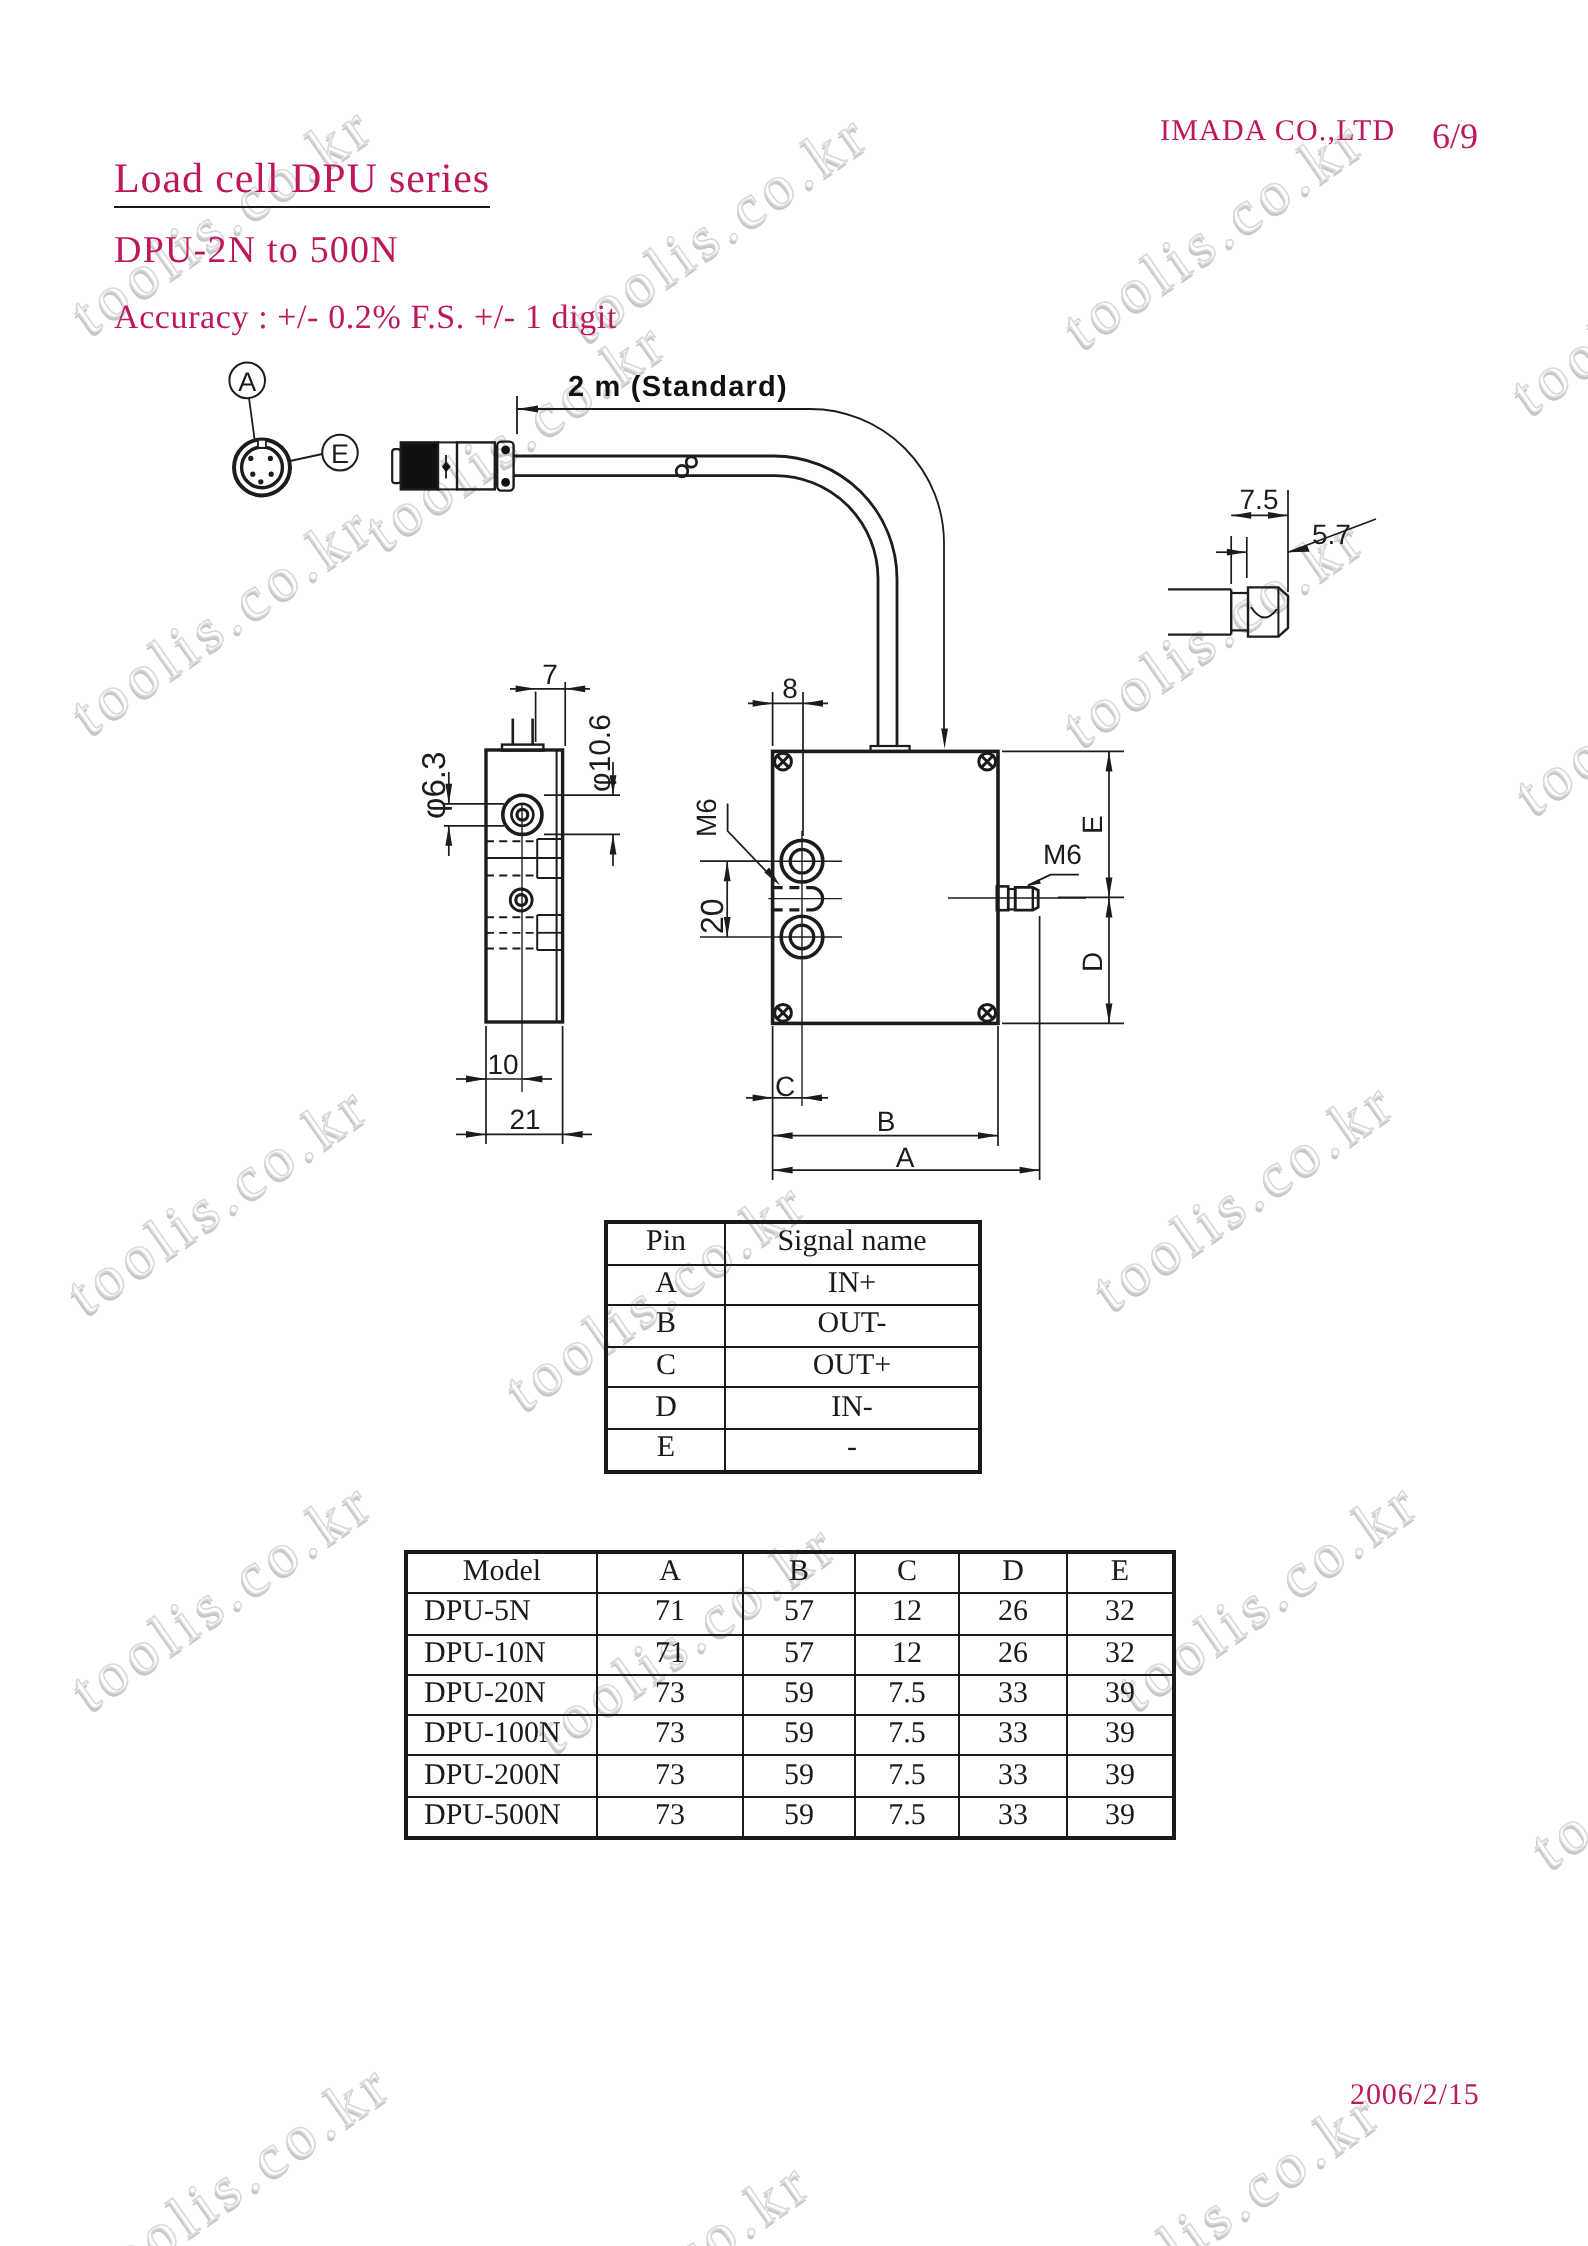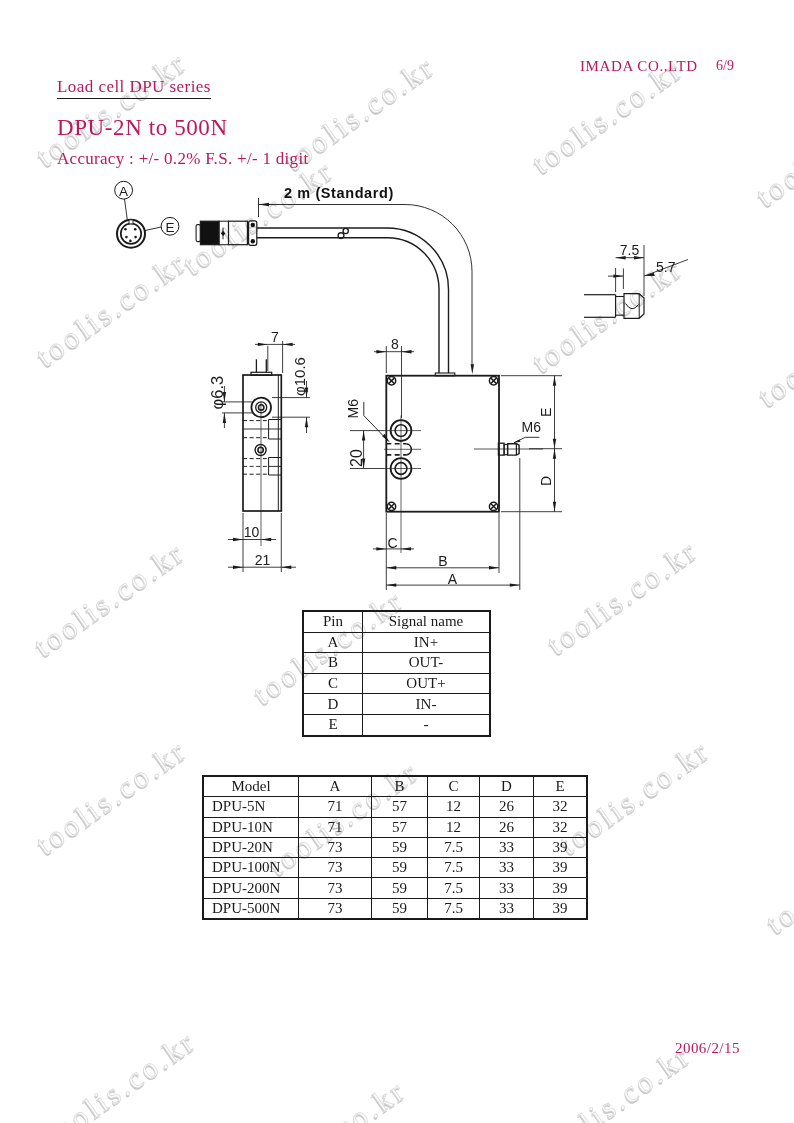--- a/index.html
+++ b/index.html
@@ -378,25 +378,25 @@
 <line x1="644" y1="276.1" x2="688" y2="259.5"></line>
 <polygon points="644,276.1 653.6,272.7 654.8,275.9" fill="#1c1c1c" stroke="none"></polygon>
 </g>
 <text x="656" y="272" font-size="14" fill="#1c1c1c" stroke="none">5.7</text>
 
 </g>
 </svg>
 
 <div class="abs txt" style="left:580px;top:58px;font-size:15px;letter-spacing:0.6px;">IMADA CO.,LTD</div>
 
-<div class="abs txt" style="left:716px;top:58px;font-size:14px;">6/9</div>
-
-<div class="abs txt" style="left:57px;top:77px;font-size:17px;letter-spacing:0.45px;border-bottom:1.2px solid #1a1a1a;padding-bottom:1px;">Load cell DPU series</div>
-
-<div class="abs txt" style="left:57px;top:115px;font-size:23px;letter-spacing:0.6px;">DPU-2N to 500N</div>
+<div class="abs txt" style="left:716px;top:58px;font-size:18px;">6/9</div>
+
+<div class="abs txt" style="left:57px;top:77px;font-size:21px;letter-spacing:0.45px;border-bottom:1.2px solid #1a1a1a;padding-bottom:1px;">Load cell DPU series</div>
+
+<div class="abs txt" style="left:57px;top:115px;font-size:19px;letter-spacing:0.6px;">DPU-2N to 500N</div>
 
 <div class="abs txt" style="left:57px;top:149px;font-size:17px;letter-spacing:0.3px;">Accuracy : +/- 0.2% F.S. +/- 1 digit</div>
 
 <table id="pintable" style="left:302px;top:610px;">
 <tbody>
       <tr>
         <td style="width:58px;height:19.6px;">Pin</td>
         <td style="width:126px;">Signal name</td>
       </tr>
 <tr>

